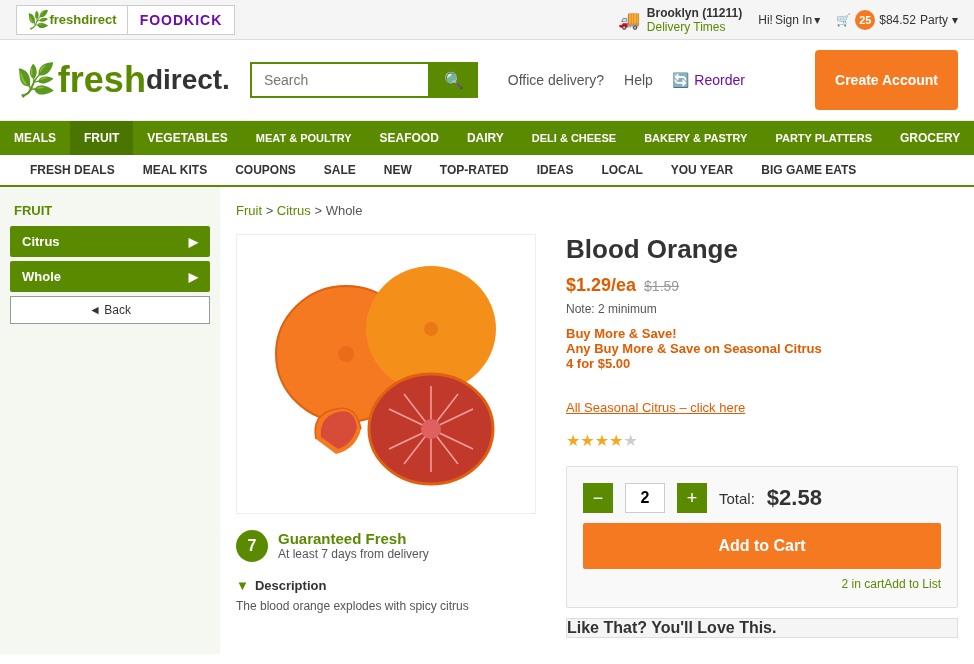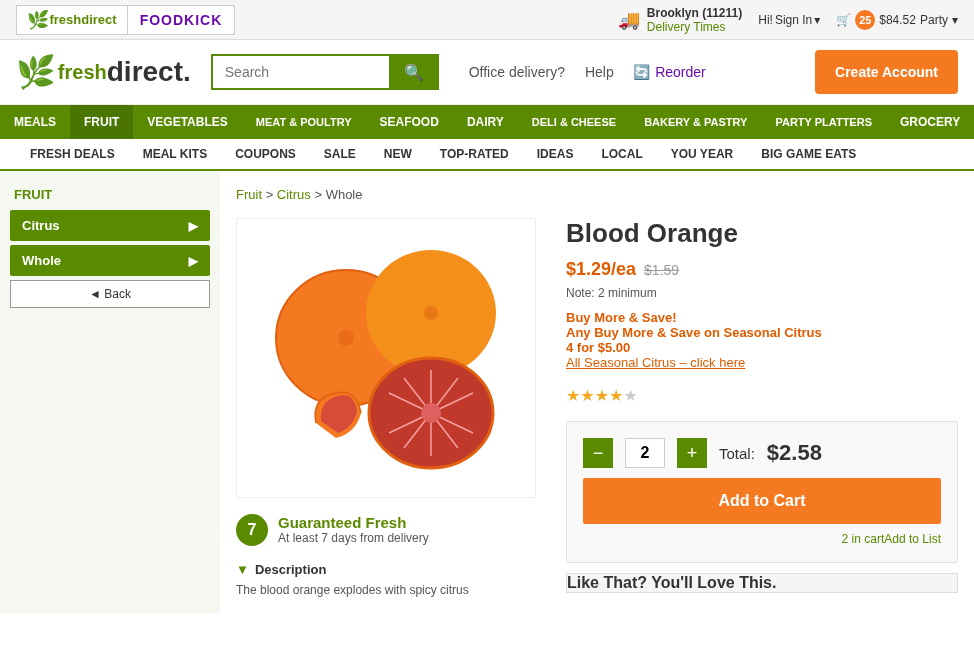--- a/index.html
+++ b/index.html
@@ -49,21 +49,21 @@
     .header {
       display: flex;
       align-items: center;
       padding: 10px 16px;
       gap: 20px;
       background: #fff;
       border-bottom: 1px solid #eee;
     }
     .logo { display: flex; align-items: center; }
     .logo .leaf { color: #5a8a00; font-size: 32px; margin-right: 2px; }
-    .logo .fresh { color: #5a8a00; font-size: 20px; font-weight: bold; }
+    .logo .fresh { color: #5a8a00; font-size: 36px; font-weight: bold; }
     .logo .direct { color: #333; font-size: 28px; font-weight: bold; }
 
     .search-bar { display: flex; flex: 0 0 220px; }
     .search-bar input {
       border: 2px solid #5a8a00;
       padding: 8px 12px;
       font-size: 14px;
       width: 180px;
       outline: none;
     }
@@ -76,21 +76,21 @@
       font-size: 16px;
     }
 
     .header-links { display: flex; align-items: center; gap: 20px; margin-left: 10px; color: #555; font-size: 14px; }
     .header-links a { color: #555; text-decoration: none; }
     .header-links .reorder { color: #6a0dad; display: flex; align-items: center; gap: 4px; }
     .create-account-btn {
       background: #f47920;
       color: #fff;
       border: none;
-      padding: 14px 20px;
+      padding: 22px 20px;
       font-size: 14px;
       font-weight: bold;
       border-radius: 4px;
       cursor: pointer;
       margin-left: auto;
     }
 
     
     .main-nav {
       background: #5a8a00;
@@ -244,21 +244,21 @@
     
     .product-info { flex: 1; }
     .product-title { font-size: 26px; font-weight: bold; color: #333; margin-bottom: 10px; }
     .product-price { display: flex; align-items: baseline; gap: 8px; margin-bottom: 6px; }
     .price-current { color: #e05c00; font-size: 18px; font-weight: bold; }
     .price-old { color: #999; text-decoration: line-through; font-size: 14px; }
     .product-note { font-size: 12px; color: #555; margin-bottom: 10px; }
     .promo-box { margin-bottom: 16px; }
     .promo-title { color: #e05c00; font-weight: bold; font-size: 13px; }
     .promo-deal { color: #e05c00; font-weight: bold; font-size: 13px; }
-    .promo-link { color: #e05c00; font-size: 13px; }
+    .promo-link { color: #e05c00; font-size: 13px; margin-top: 29px; }
     .stars { color: #f4a820; font-size: 16px; margin-bottom: 16px; }
     .star-empty { color: #ccc; }
 
     .qty-row {
       display: flex;
       align-items: center;
       gap: 12px;
       margin-bottom: 10px;
     }
     .qty-btn {

